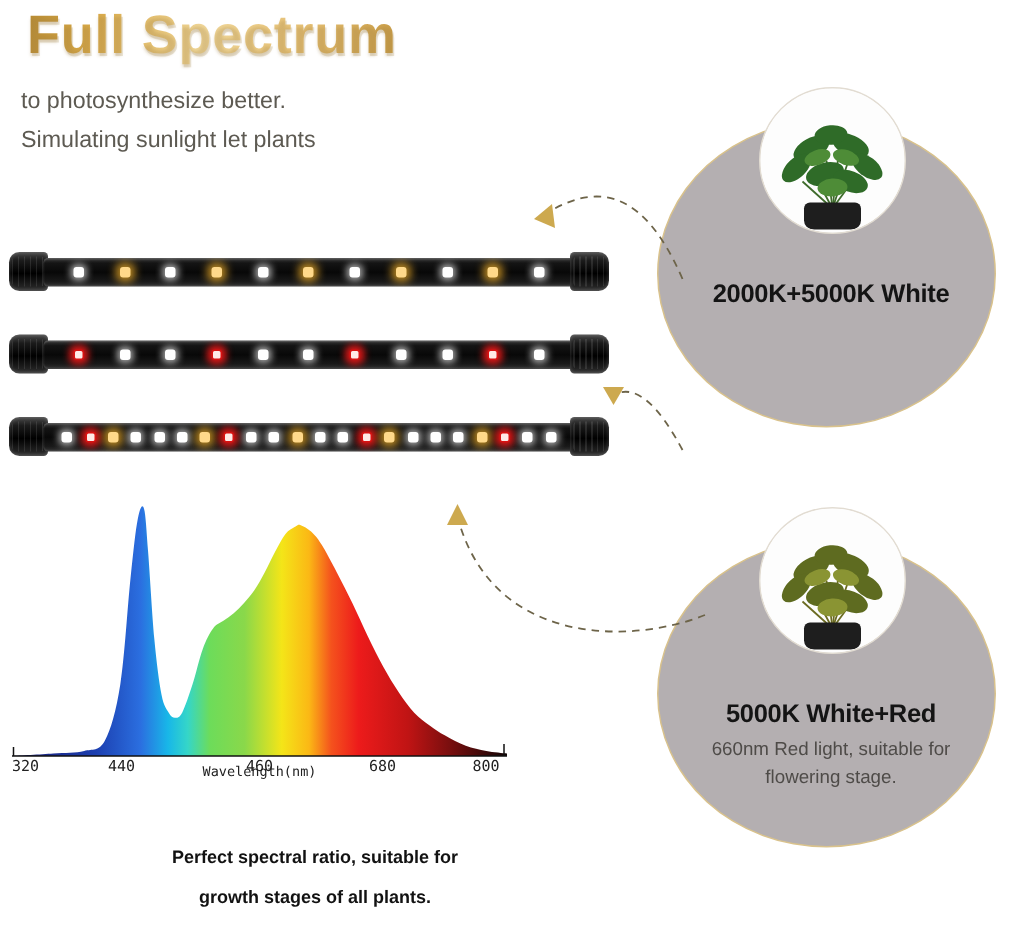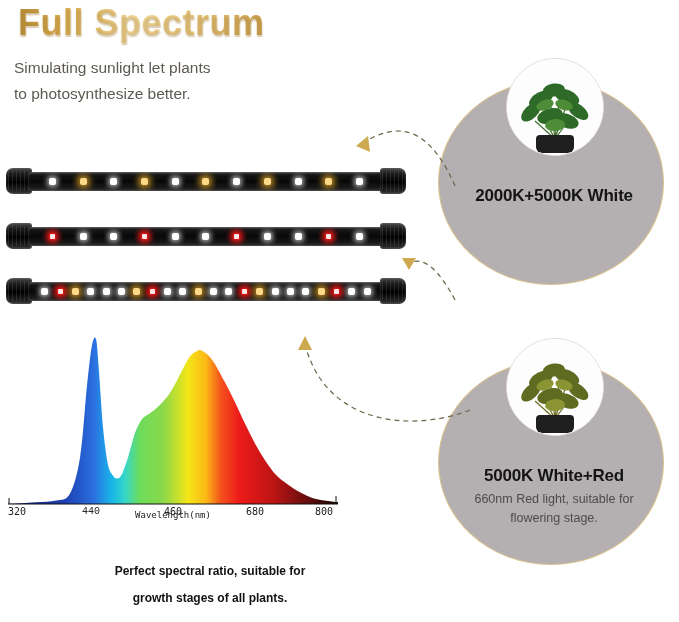--- a/index.html
+++ b/index.html
@@ -95,22 +95,22 @@
   .arrows{position:absolute;inset:0;pointer-events:none;}
 </style>
 </head>
 <body>
 
 <div class="stage">
 
   <div class="headline-shadow">Full Spectrum</div>
   <div class="headline">Full Spectrum</div>
   <div class="subhead">
+    <div>to photosynthesize better.</div>
     <div>Simulating sunlight let plants</div>
-    <div>to photosynthesize better.</div>
   </div>
 
   <div class="bar" id="bar0" style="left:6px;top:168px;width:400px;">
     <div class="cap left"></div>
     <div class="tube">
         <div class="led w"></div>
         <div class="led a"></div>
         <div class="led w"></div>
         <div class="led a"></div>
         <div class="led w"></div>
@@ -190,21 +190,21 @@
           <stop offset="0.88" stop-color="#7d0f0f"></stop>
           <stop offset="1.00" stop-color="#120505"></stop>
         </linearGradient>
       </defs>
       <path id="spec-path" fill="url(#spec)" stroke="none" d="M0.00,174.00C4.58,173.72 19.48,172.87 27.50,172.30C35.52,171.73 42.40,172.02 48.13,170.60C53.85,169.18 57.86,171.17 61.88,163.80C65.89,156.43 69.32,144.53 72.19,126.40C75.05,108.27 77.11,73.42 79.06,55.00C81.01,36.58 82.39,23.55 83.88,15.90C85.36,8.25 86.85,5.42 88.00,9.10C89.15,12.78 89.60,23.55 90.75,38.00C91.90,52.45 93.39,79.93 94.87,95.80C96.36,111.67 98.08,124.98 99.69,133.20C101.29,141.42 103.01,142.55 104.50,145.10C105.99,147.65 107.14,148.50 108.63,148.50C110.11,148.50 111.49,148.78 113.44,145.10C115.39,141.42 118.02,133.48 120.31,126.40C122.60,119.32 124.90,108.83 127.19,102.60C129.48,96.37 131.77,92.12 134.06,89.00C136.35,85.88 138.65,85.60 140.94,83.90C143.23,82.20 145.52,80.78 147.81,78.80C150.10,76.82 152.40,74.55 154.69,72.00C156.98,69.45 159.27,66.90 161.56,63.50C163.85,60.10 166.15,55.85 168.44,51.60C170.73,47.35 173.02,42.25 175.31,38.00C177.60,33.75 179.90,28.93 182.19,26.10C184.48,23.27 187.34,21.99 189.06,21.00C190.78,20.01 190.78,19.58 192.50,20.15C194.22,20.72 197.08,22.28 199.38,24.40C201.67,26.53 203.39,28.37 206.25,32.90C209.11,37.43 213.13,45.08 216.56,51.60C220.00,58.12 223.44,64.92 226.88,72.00C230.31,79.08 233.75,87.02 237.19,94.10C240.63,101.18 244.06,108.27 247.50,114.50C250.94,120.73 254.38,126.40 257.81,131.50C261.25,136.60 264.69,141.42 268.13,145.10C271.56,148.78 275.00,151.05 278.44,153.60C281.88,156.15 284.74,158.13 288.75,160.40C292.76,162.67 297.92,165.50 302.50,167.20C307.08,168.90 311.67,169.75 316.25,170.60C320.83,171.45 327.71,172.02 330.00,172.30L330,174L0,174Z"></path>
       <line x1="0" y1="174" x2="330" y2="174" stroke="#111" stroke-width="1"></line>
       <line x1="1" y1="168" x2="1" y2="174" stroke="#111" stroke-width="1"></line>
       <line x1="328" y1="166" x2="328" y2="174" stroke="#111" stroke-width="1"></line>
     </svg>
     <div class="axis-label" style="left:0px;top:176px;">320</div>
-    <div class="axis-label" style="left:74px;top:176px;font-family:Liberation Mono, monospace;">440</div>
+    <div class="axis-label" style="left:64px;top:176px;">440</div>
     <div class="axis-label" style="left:156px;top:176px;">460</div>
     <div class="axis-label" style="left:238px;top:176px;">680</div>
     <div class="axis-label" style="left:307px;top:176px;">800</div>
     <div class="axis-title">Wavelength(nm)</div>
   </div>
 
   <div class="callout" style="left:438px;top:58px;">
     <div class="disc"></div>
     <div class="photo">
       <svg class="plant" viewBox="0 0 96 96">

